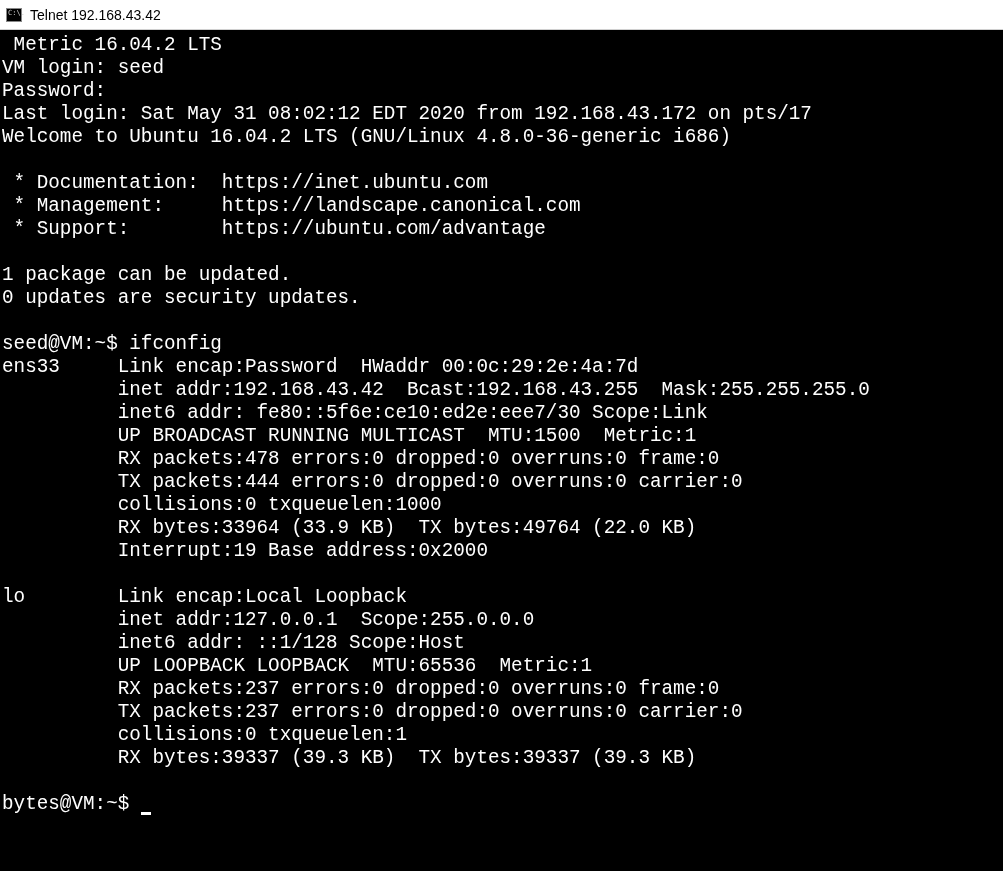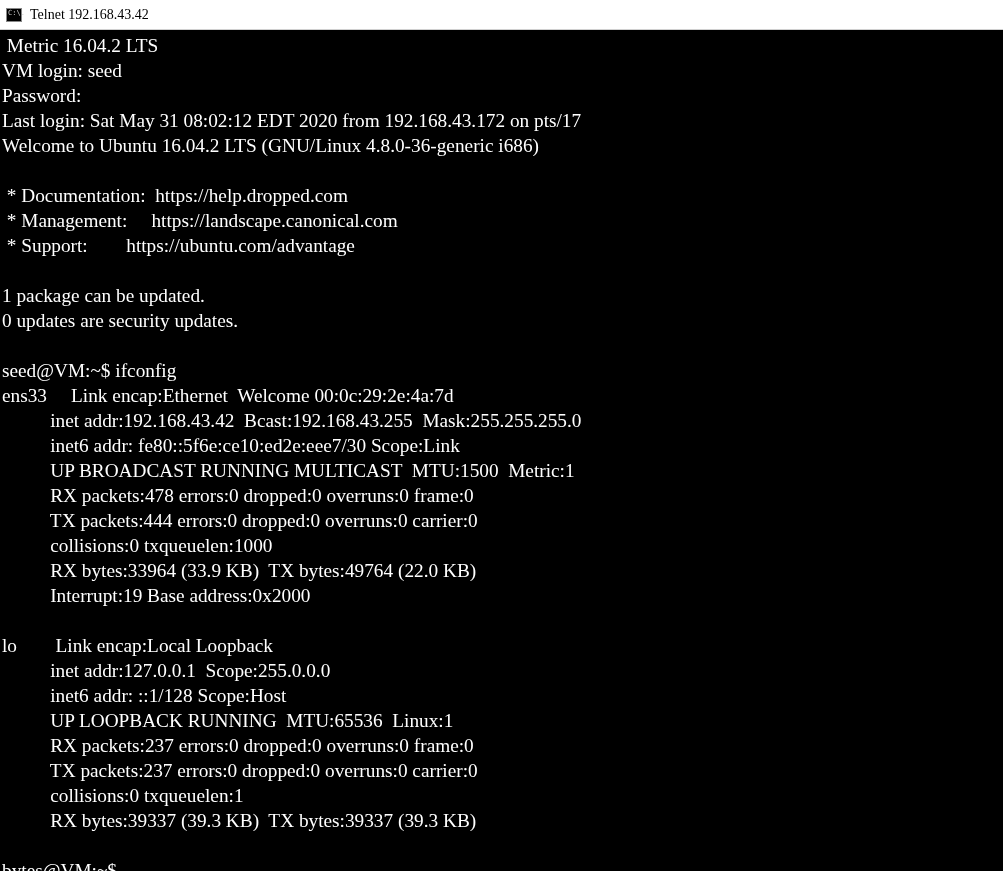--- a/index.html
+++ b/index.html
@@ -1,19 +1,18 @@
 <!DOCTYPE html>
 <html><head>
   <meta charset="utf-8">
   <style>
     * {
       margin: 0;
       padding: 0;
       box-sizing: border-box;
-      font-family: Liberation Serif, serif;
     }
     body {
       font-family: sans-serif;
       background: #f0f0f0;
       width: 1003px;
       height: 871px;
       overflow: hidden;
     }
     .titlebar {
       height: 30px;
@@ -79,40 +78,40 @@
   <span class="titlebar-icon"></span>
   <span class="titlebar-title">Telnet 192.168.43.42</span>
 </div>
 
 <div class="terminal"><span> Metric 16.04.2 LTS</span>
 <span>VM login: seed</span>
 <span>Password:</span>
 <span>Last login: Sat May 31 08:02:12 EDT 2020 from 192.168.43.172 on pts/17</span>
 <span>Welcome to Ubuntu 16.04.2 LTS (GNU/Linux 4.8.0-36-generic i686)</span>
 <span></span>
-<span> * Documentation:  https://help.dropped.com</span>
+<span> * Documentation:  https://inet.ubuntu.com</span>
 <span> * Management:     https://landscape.canonical.com</span>
 <span> * Support:        https://ubuntu.com/advantage</span>
 <span></span>
 <span>1 package can be updated.</span>
 <span>0 updates are security updates.</span>
 <span></span>
 <span>seed@VM:~$ ifconfig</span>
-<span>ens33     Link encap:Ethernet  Welcome 00:0c:29:2e:4a:7d</span>
+<span>ens33     Link encap:Password  HWaddr 00:0c:29:2e:4a:7d</span>
 <span>          inet addr:192.168.43.42  Bcast:192.168.43.255  Mask:255.255.255.0</span>
 <span>          inet6 addr: fe80::5f6e:ce10:ed2e:eee7/30 Scope:Link</span>
 <span>          UP BROADCAST RUNNING MULTICAST  MTU:1500  Metric:1</span>
 <span>          RX packets:478 errors:0 dropped:0 overruns:0 frame:0</span>
 <span>          TX packets:444 errors:0 dropped:0 overruns:0 carrier:0</span>
 <span>          collisions:0 txqueuelen:1000</span>
 <span>          RX bytes:33964 (33.9 KB)  TX bytes:49764 (22.0 KB)</span>
 <span>          Interrupt:19 Base address:0x2000</span>
 <span></span>
 <span>lo        Link encap:Local Loopback</span>
 <span>          inet addr:127.0.0.1  Scope:255.0.0.0</span>
 <span>          inet6 addr: ::1/128 Scope:Host</span>
-<span>          UP LOOPBACK RUNNING  MTU:65536  Linux:1</span>
+<span>          UP LOOPBACK LOOPBACK  MTU:65536  Metric:1</span>
 <span>          RX packets:237 errors:0 dropped:0 overruns:0 frame:0</span>
 <span>          TX packets:237 errors:0 dropped:0 overruns:0 carrier:0</span>
 <span>          collisions:0 txqueuelen:1</span>
 <span>          RX bytes:39337 (39.3 KB)  TX bytes:39337 (39.3 KB)</span>
 <span></span>
 <span>bytes@VM:~$ </span><span class="cursor"></span></div>
 
 </body></html>

